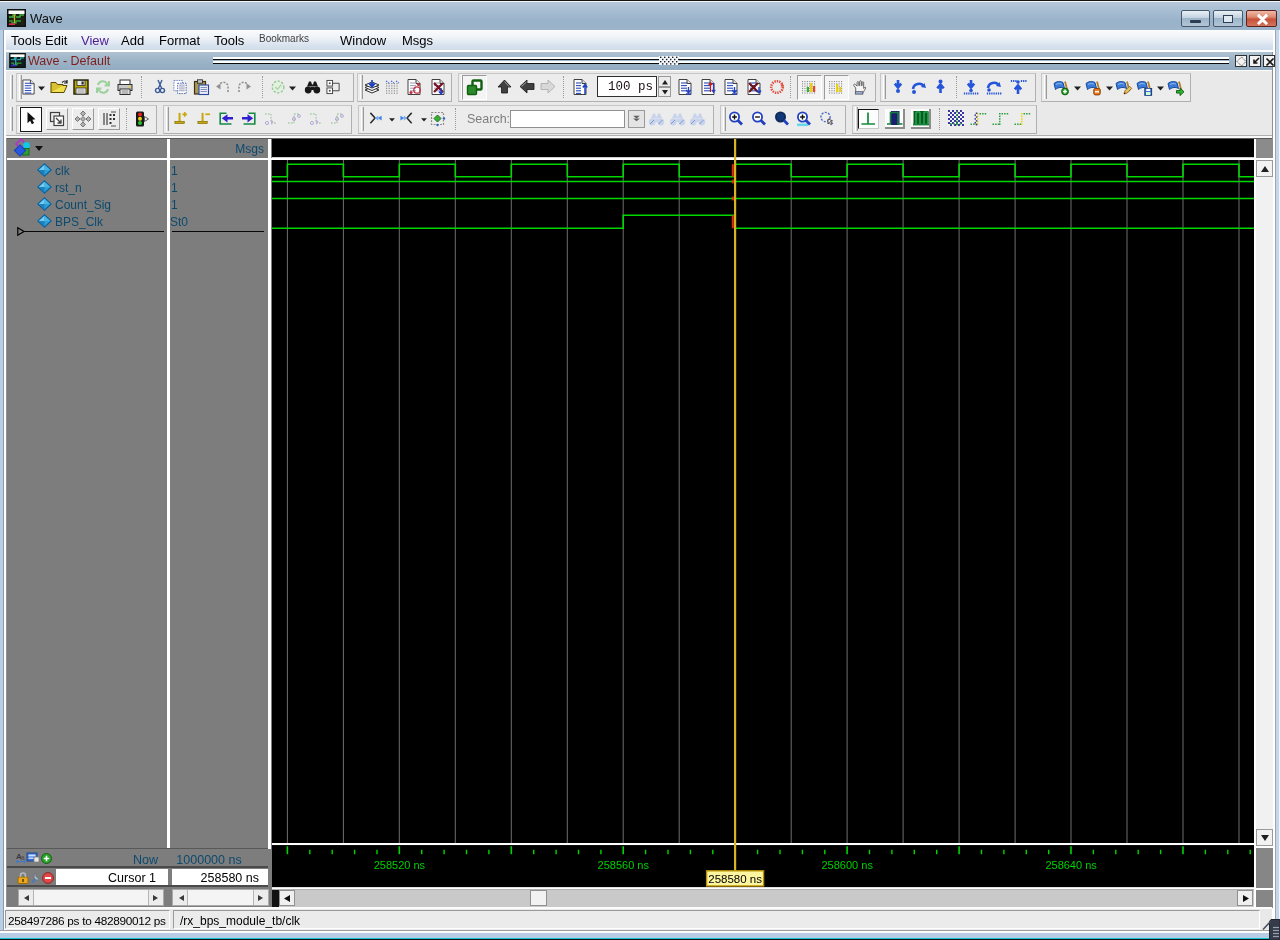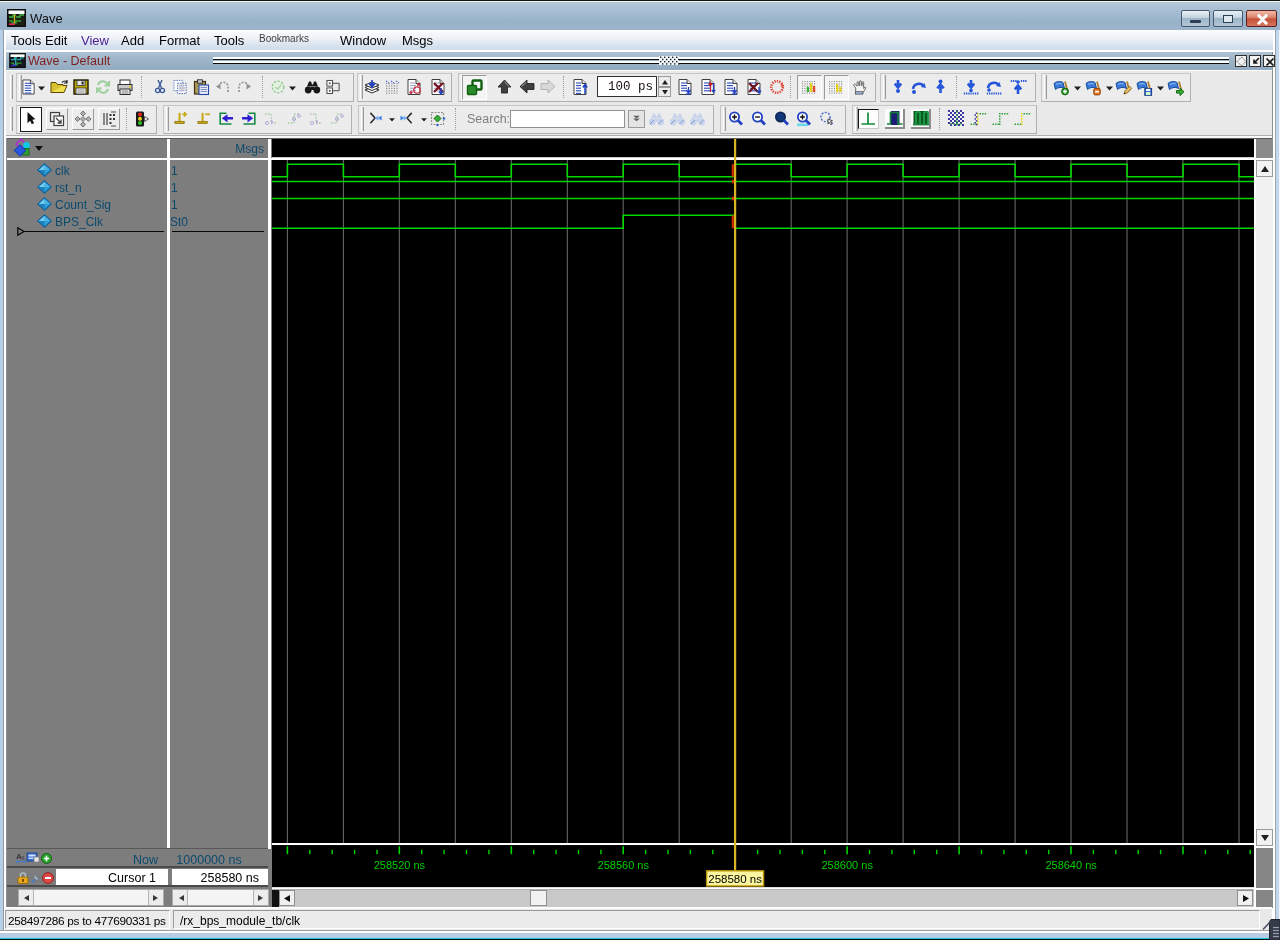--- a/index.html
+++ b/index.html
@@ -1063,21 +1063,21 @@
 <div class="a" style="left:530px;top:889.5px;width:16.5px;height:16.6px;background:#f2f2f2;border:1px solid #909090"></div>
 <div class="a" style="left:1236.5px;top:889.5px;width:16.5px;height:16.6px;background:#f0f0f0;border:1px solid #909090">
  <svg class="ic" style="left:5px;top:4.5px" width="6" height="7" viewBox="0 0 6 7">
         <path d="M0,0L6,3.5L0,7Z" fill="#101010"></path>
       </svg>
     </div>
 
 <div class="a" style="left:6px;top:906.5px;width:1266px;height:2px;background:#fcfcfc"></div>
 <div class="a" style="left:6px;top:908.5px;width:1266px;height:21.5px;background:#e9e9e9"></div>
 <div class="a" style="left:4.5px;top:910px;width:165px;height:18.5px;background:#ebebeb;border:1px solid #fff;border-top-color:#9a9a9a;border-left-color:#9a9a9a"></div>
-<div class="a" style="left:8px;top:913.5px;font-size:11.8px;letter-spacing:-0.3px;color:#000;white-space:nowrap">258497286 ps to 477690331 ps</div>
+<div class="a" style="left:8px;top:913.5px;font-size:11.8px;letter-spacing:-0.3px;color:#000;white-space:nowrap">258497286 ps to 482890012 ps</div>
 <div class="a" style="left:173px;top:910px;width:1087px;height:18.5px;background:#ebebeb;border:1px solid #fff;border-top-color:#9a9a9a;border-left-color:#9a9a9a"></div>
 <div class="a" style="left:180px;top:913.5px;font-size:12px;color:#000">/rx_bps_module_tb/clk</div>
 
 <div class="a" style="left:0;top:930px;width:1280px;height:1px;background:#a0a0a0"></div>
 <div class="a" style="left:0;top:931px;width:1280px;height:1.5px;background:#fbfbfb"></div>
 <div class="a" style="left:0;top:932.5px;width:1280px;height:5px;background:#b7cde6"></div>
 <div class="a" style="left:0;top:937.5px;width:1280px;height:1.5px;background:#16c2d6"></div>
 <div class="a" style="left:0;top:939px;width:1280px;height:1px;background:#101418"></div>
 
 <svg class="ic" style="left:1262px;top:918px" width="18" height="22" viewBox="0 0 18 22">

